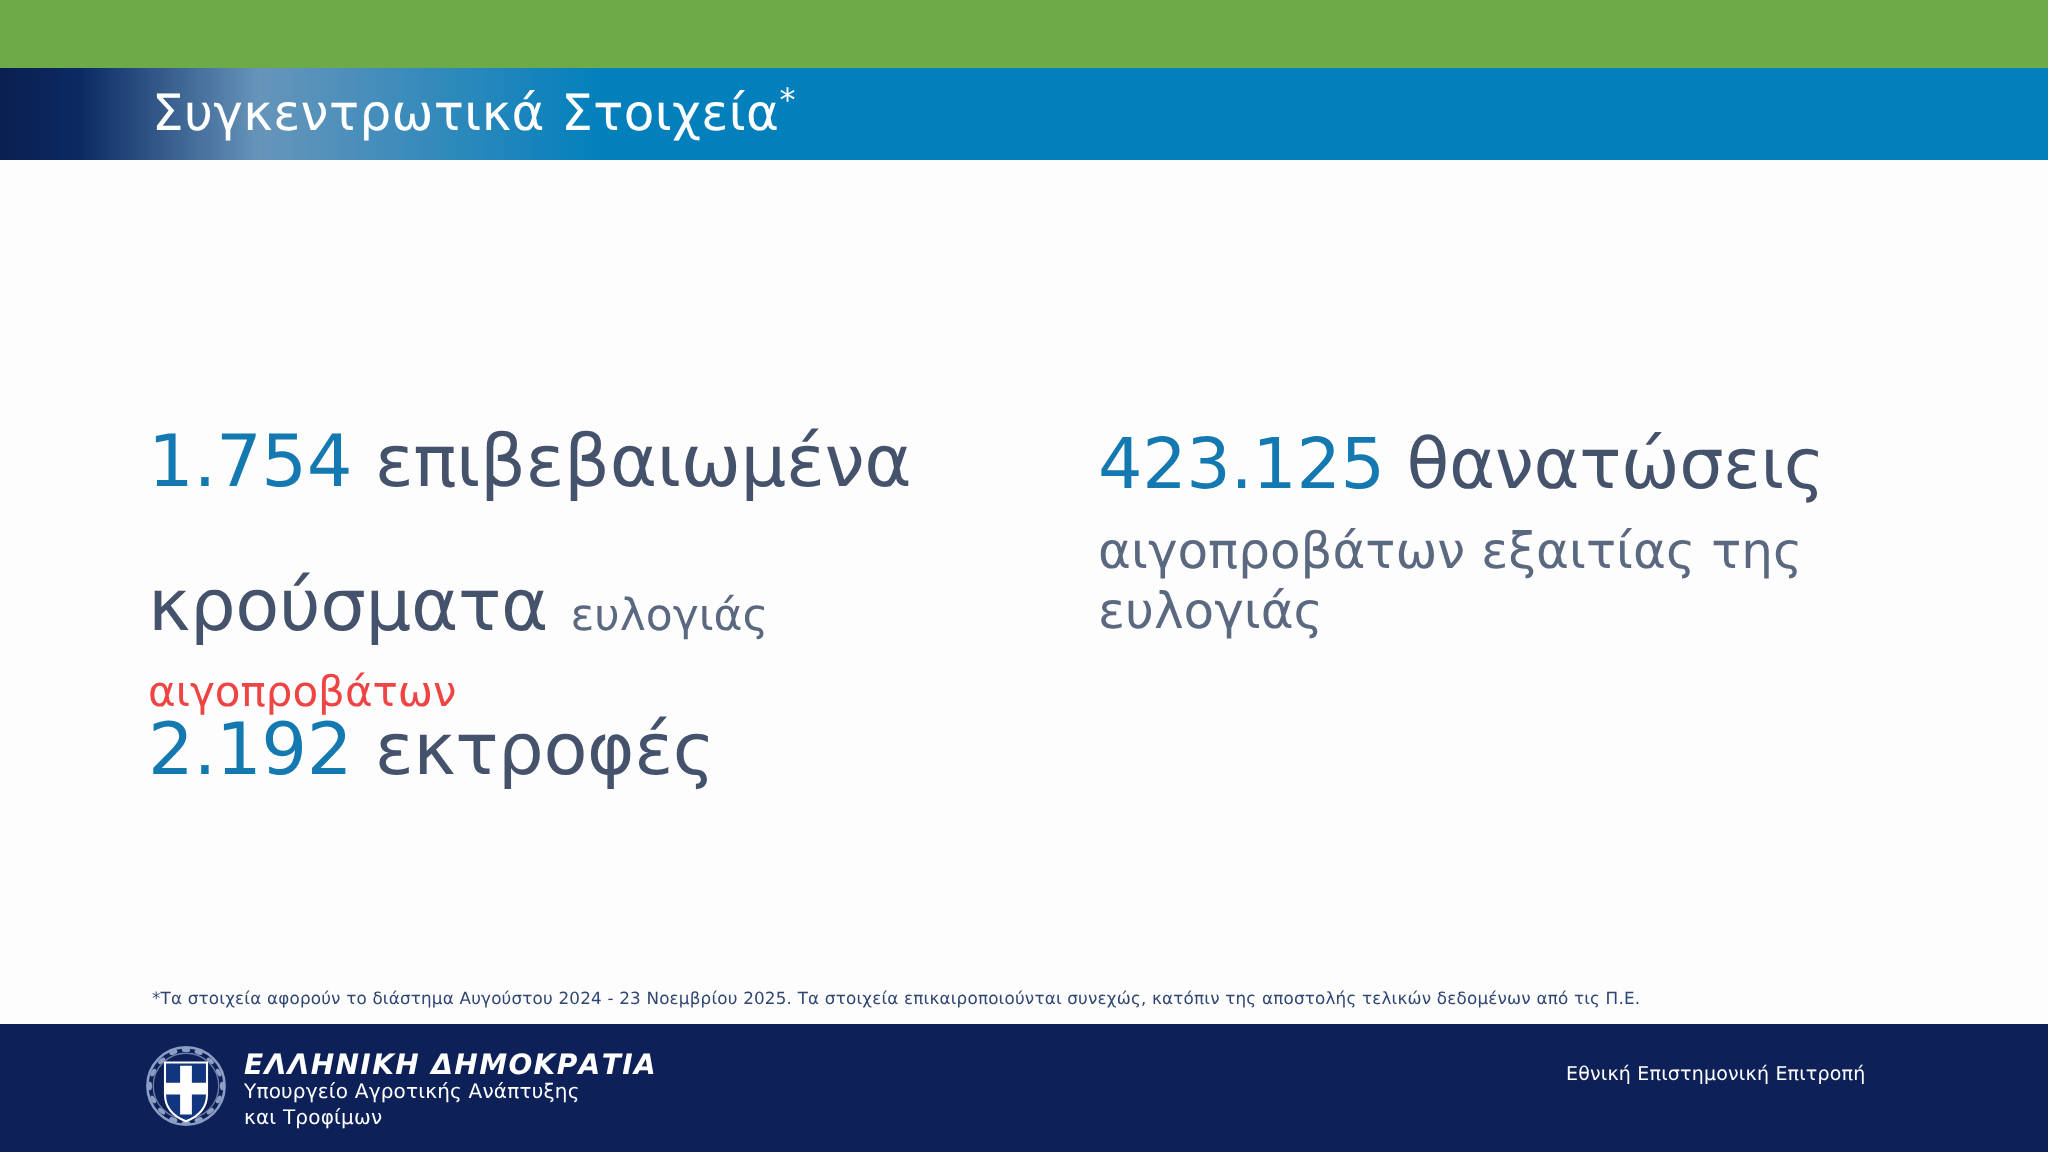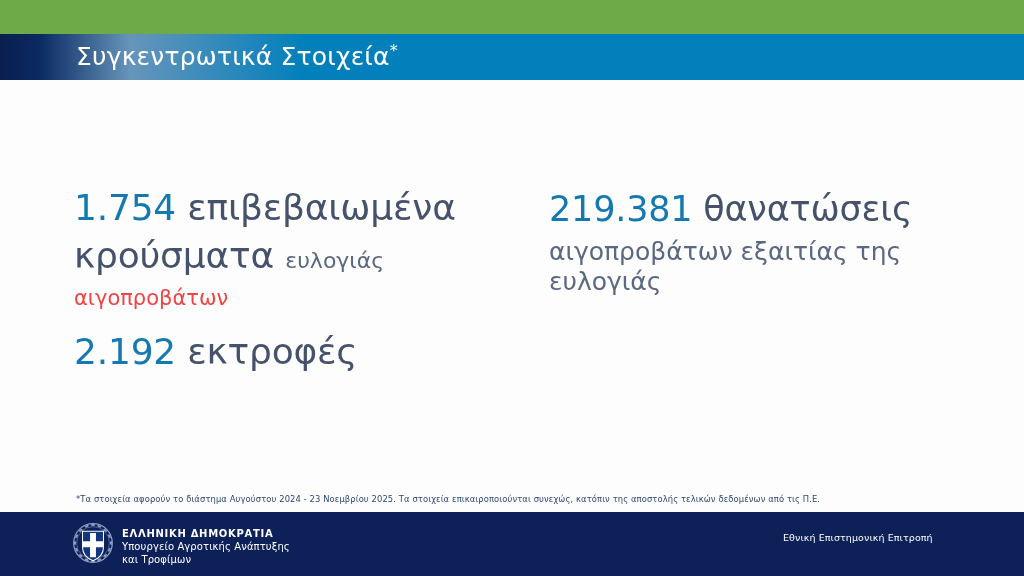--- a/index.html
+++ b/index.html
@@ -84,20 +84,21 @@
     top: 248px;
     width: 430px;
   }
 
   .big-line {
     color: #44526b;
     font-size: 36px;
     font-weight: 400;
     line-height: 48px;
     letter-spacing: -0.2px;
+    margin-top: 24px;
   }
   .big-line.small-num {
     font-size: 35px;
   }
   .num {
     color: #1379b0;
   }
   .med {
     font-size: 22px;
     color: #5a6880;
@@ -145,24 +146,25 @@
     width: 42px;
     height: 42px;
   }
   .ministry {
     position: absolute;
     left: 122px;
     top: 527px;
     color: #ffffff;
   }
   .ministry .l1 {
-    font-size: 10px;
+    font-size: 14px;
     font-weight: bold;
     letter-spacing: 0.7px;
     line-height: 13px;
+    font-style: italic;
   }
   .ministry .l2,
   .ministry .l3 {
     font-size: 10px;
     font-weight: 400;
     line-height: 13px;
     letter-spacing: 0.1px;
   }
   .committee {
     position: absolute;
@@ -195,21 +197,21 @@
       </div>
       <div class="big-line">
         <span>κρούσματα</span>
         <span class="med">ευλογιάς</span>
       </div>
       <span class="sub">αιγοπροβάτων</span>
     </div>
 
     <div class="stat-right">
       <div class="big-line small-num">
-        <span class="num">219.381</span>
+        <span class="num">423.125</span>
         <span>θανατώσεις</span>
       </div>
       <span class="sub-right">αιγοπροβάτων εξαιτίας της ευλογιάς</span>
     </div>
 
     <div class="stat-third">
       <div class="big-line">
         <span class="num">2.192</span>
         <span>εκτροφές</span>
       </div>

